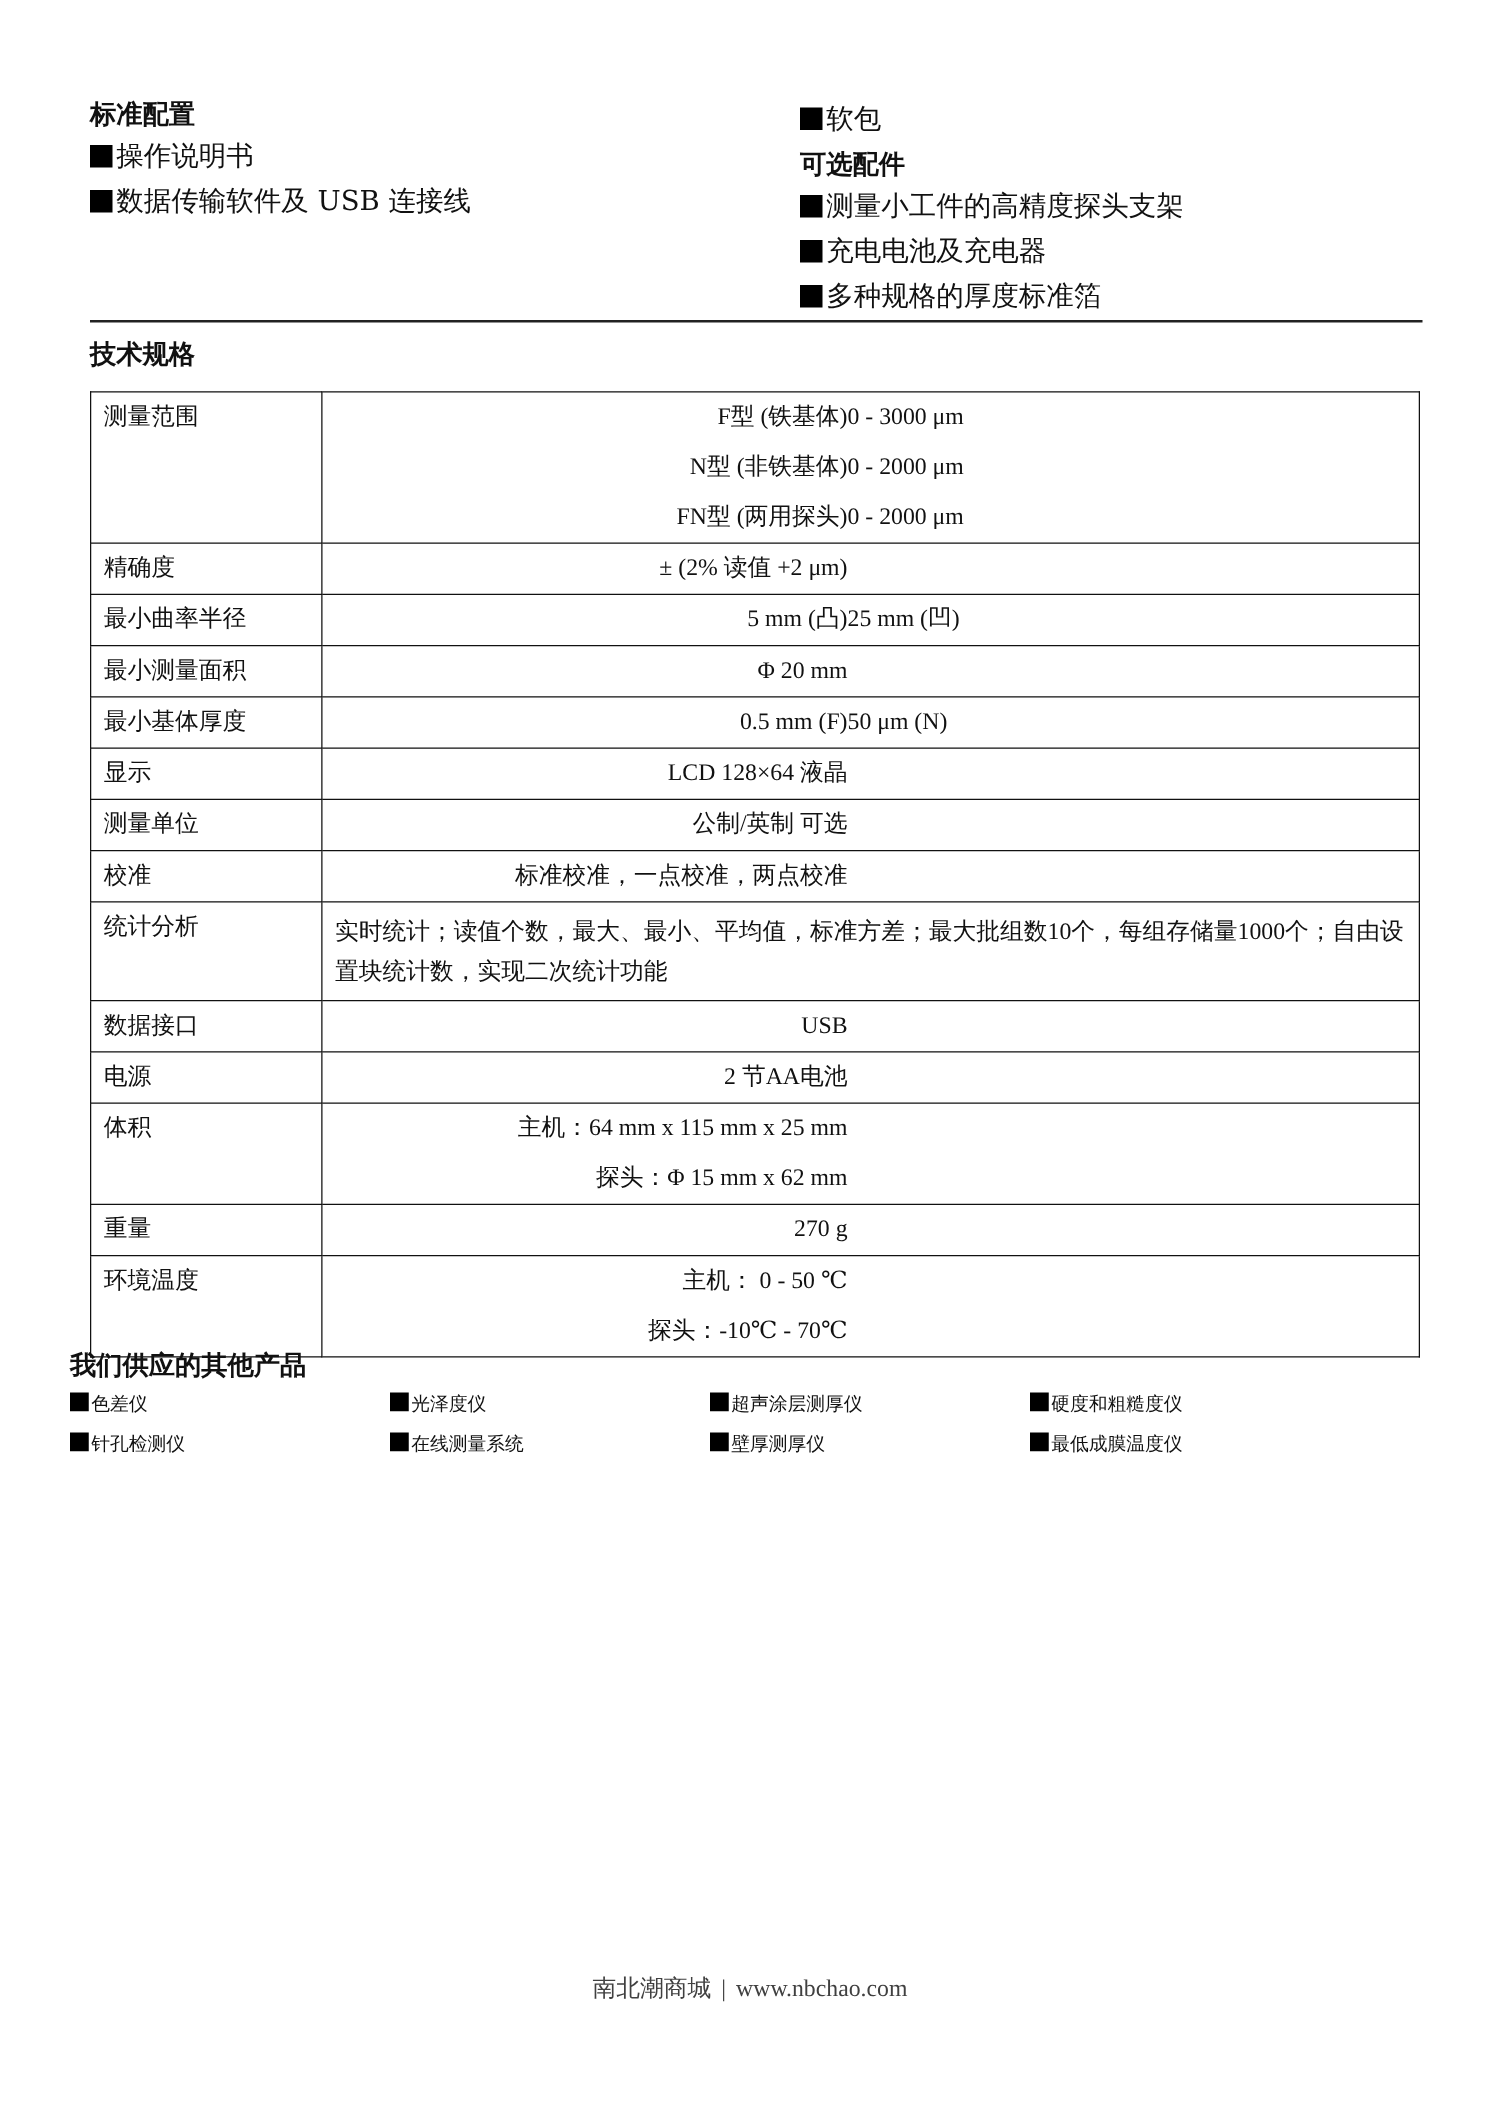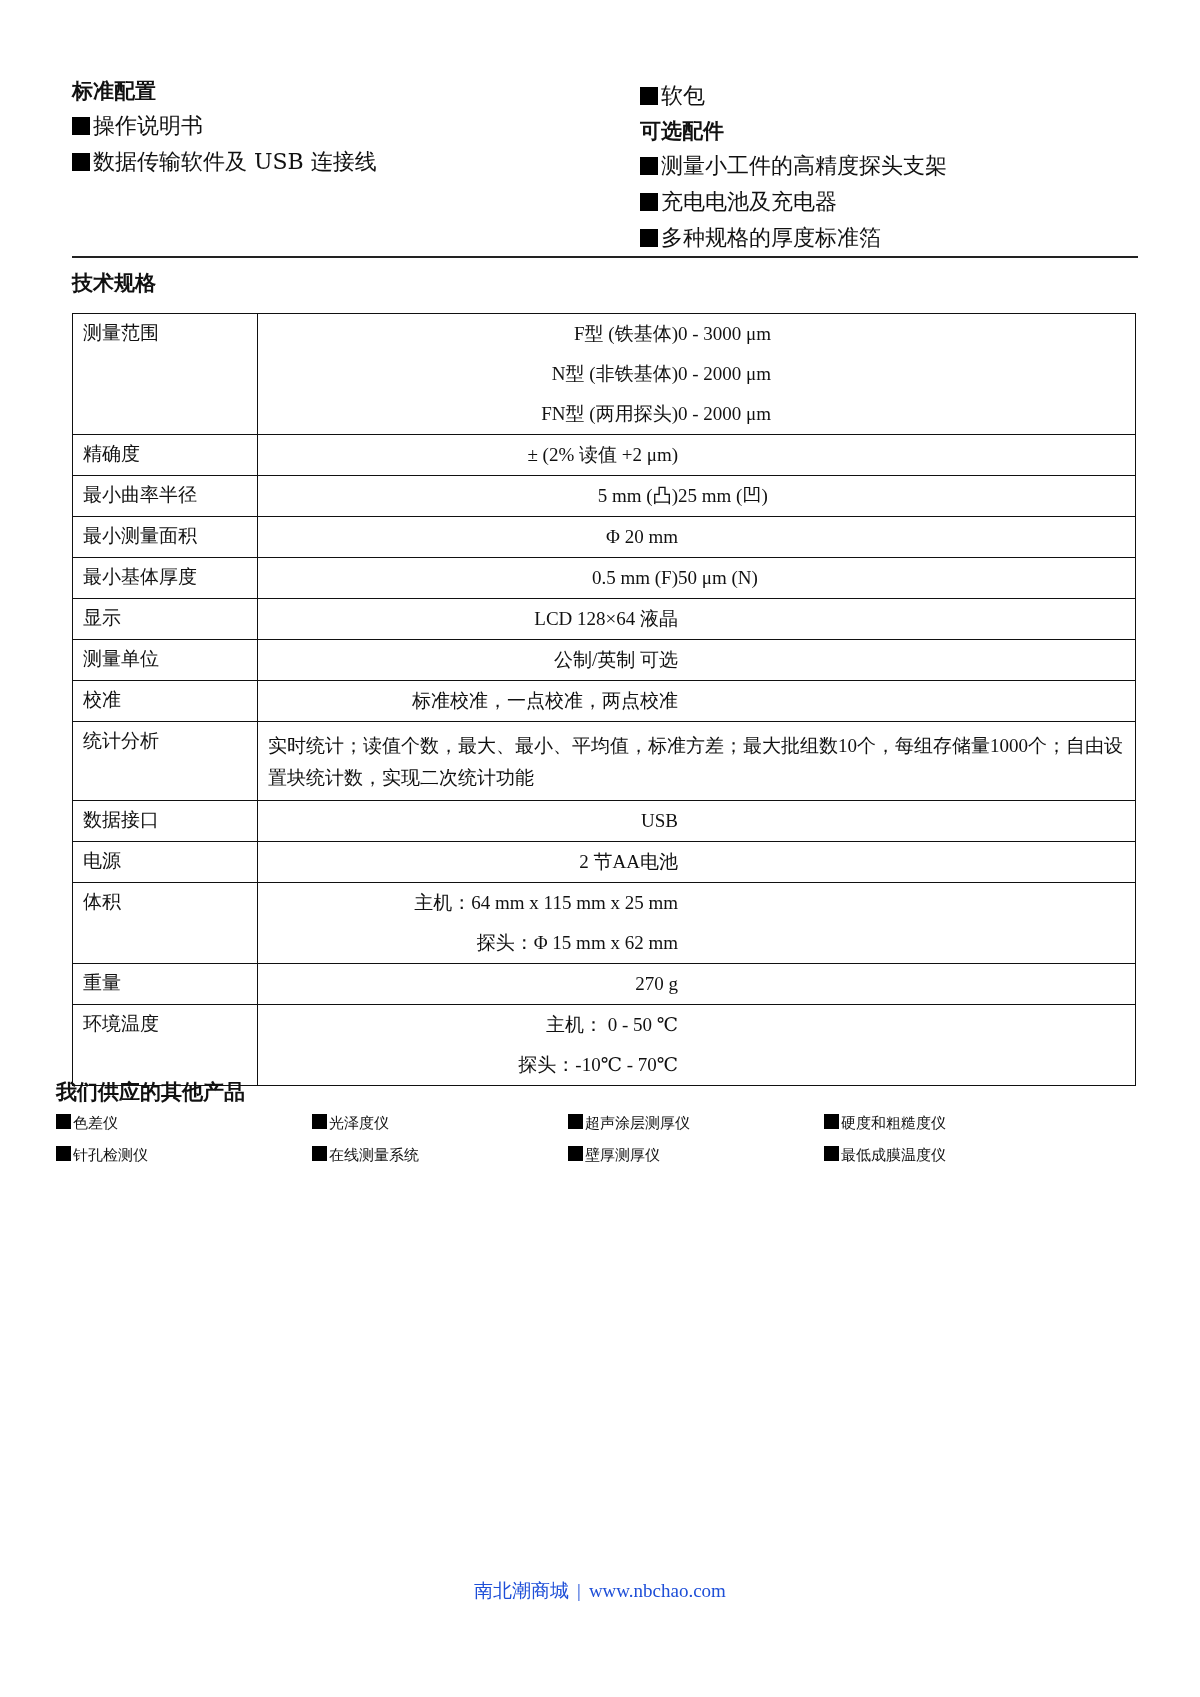--- a/index.html
+++ b/index.html
@@ -35,21 +35,21 @@
     .wrap { line-height: 32px; padding-top: 2px; }
 
     .others { position: absolute; left: 56px; top: 1077px; width: 1066px; }
     .others .heading { line-height: 30px; }
     .grid { display: grid; grid-template-columns: 256px 256px 256px 256px; font-size: 15px; }
     .grid .cell { line-height: 32px; white-space: nowrap; }
     .grid .bullet { width: 15px; height: 15px; margin-right: 2px; vertical-align: -1px; }
 
     .footer {
       position: absolute; left: 0; top: 1578px; width: 1200px; text-align: center;
-      font-size: 19px; font-family: "Liberation Serif", "DejaVu Serif", serif; color: #1d4ed8;
+      font-size: 19px; font-family: "Liberation Serif", "DejaVu Serif", serif; color: #404040;
     }
     .footer .sep { margin: 0 8px; }
   </style>
 </head>
 <body>
 
 <div class="page">
 
   <div class="col-left">
     <div class="heading">标准配置</div>

